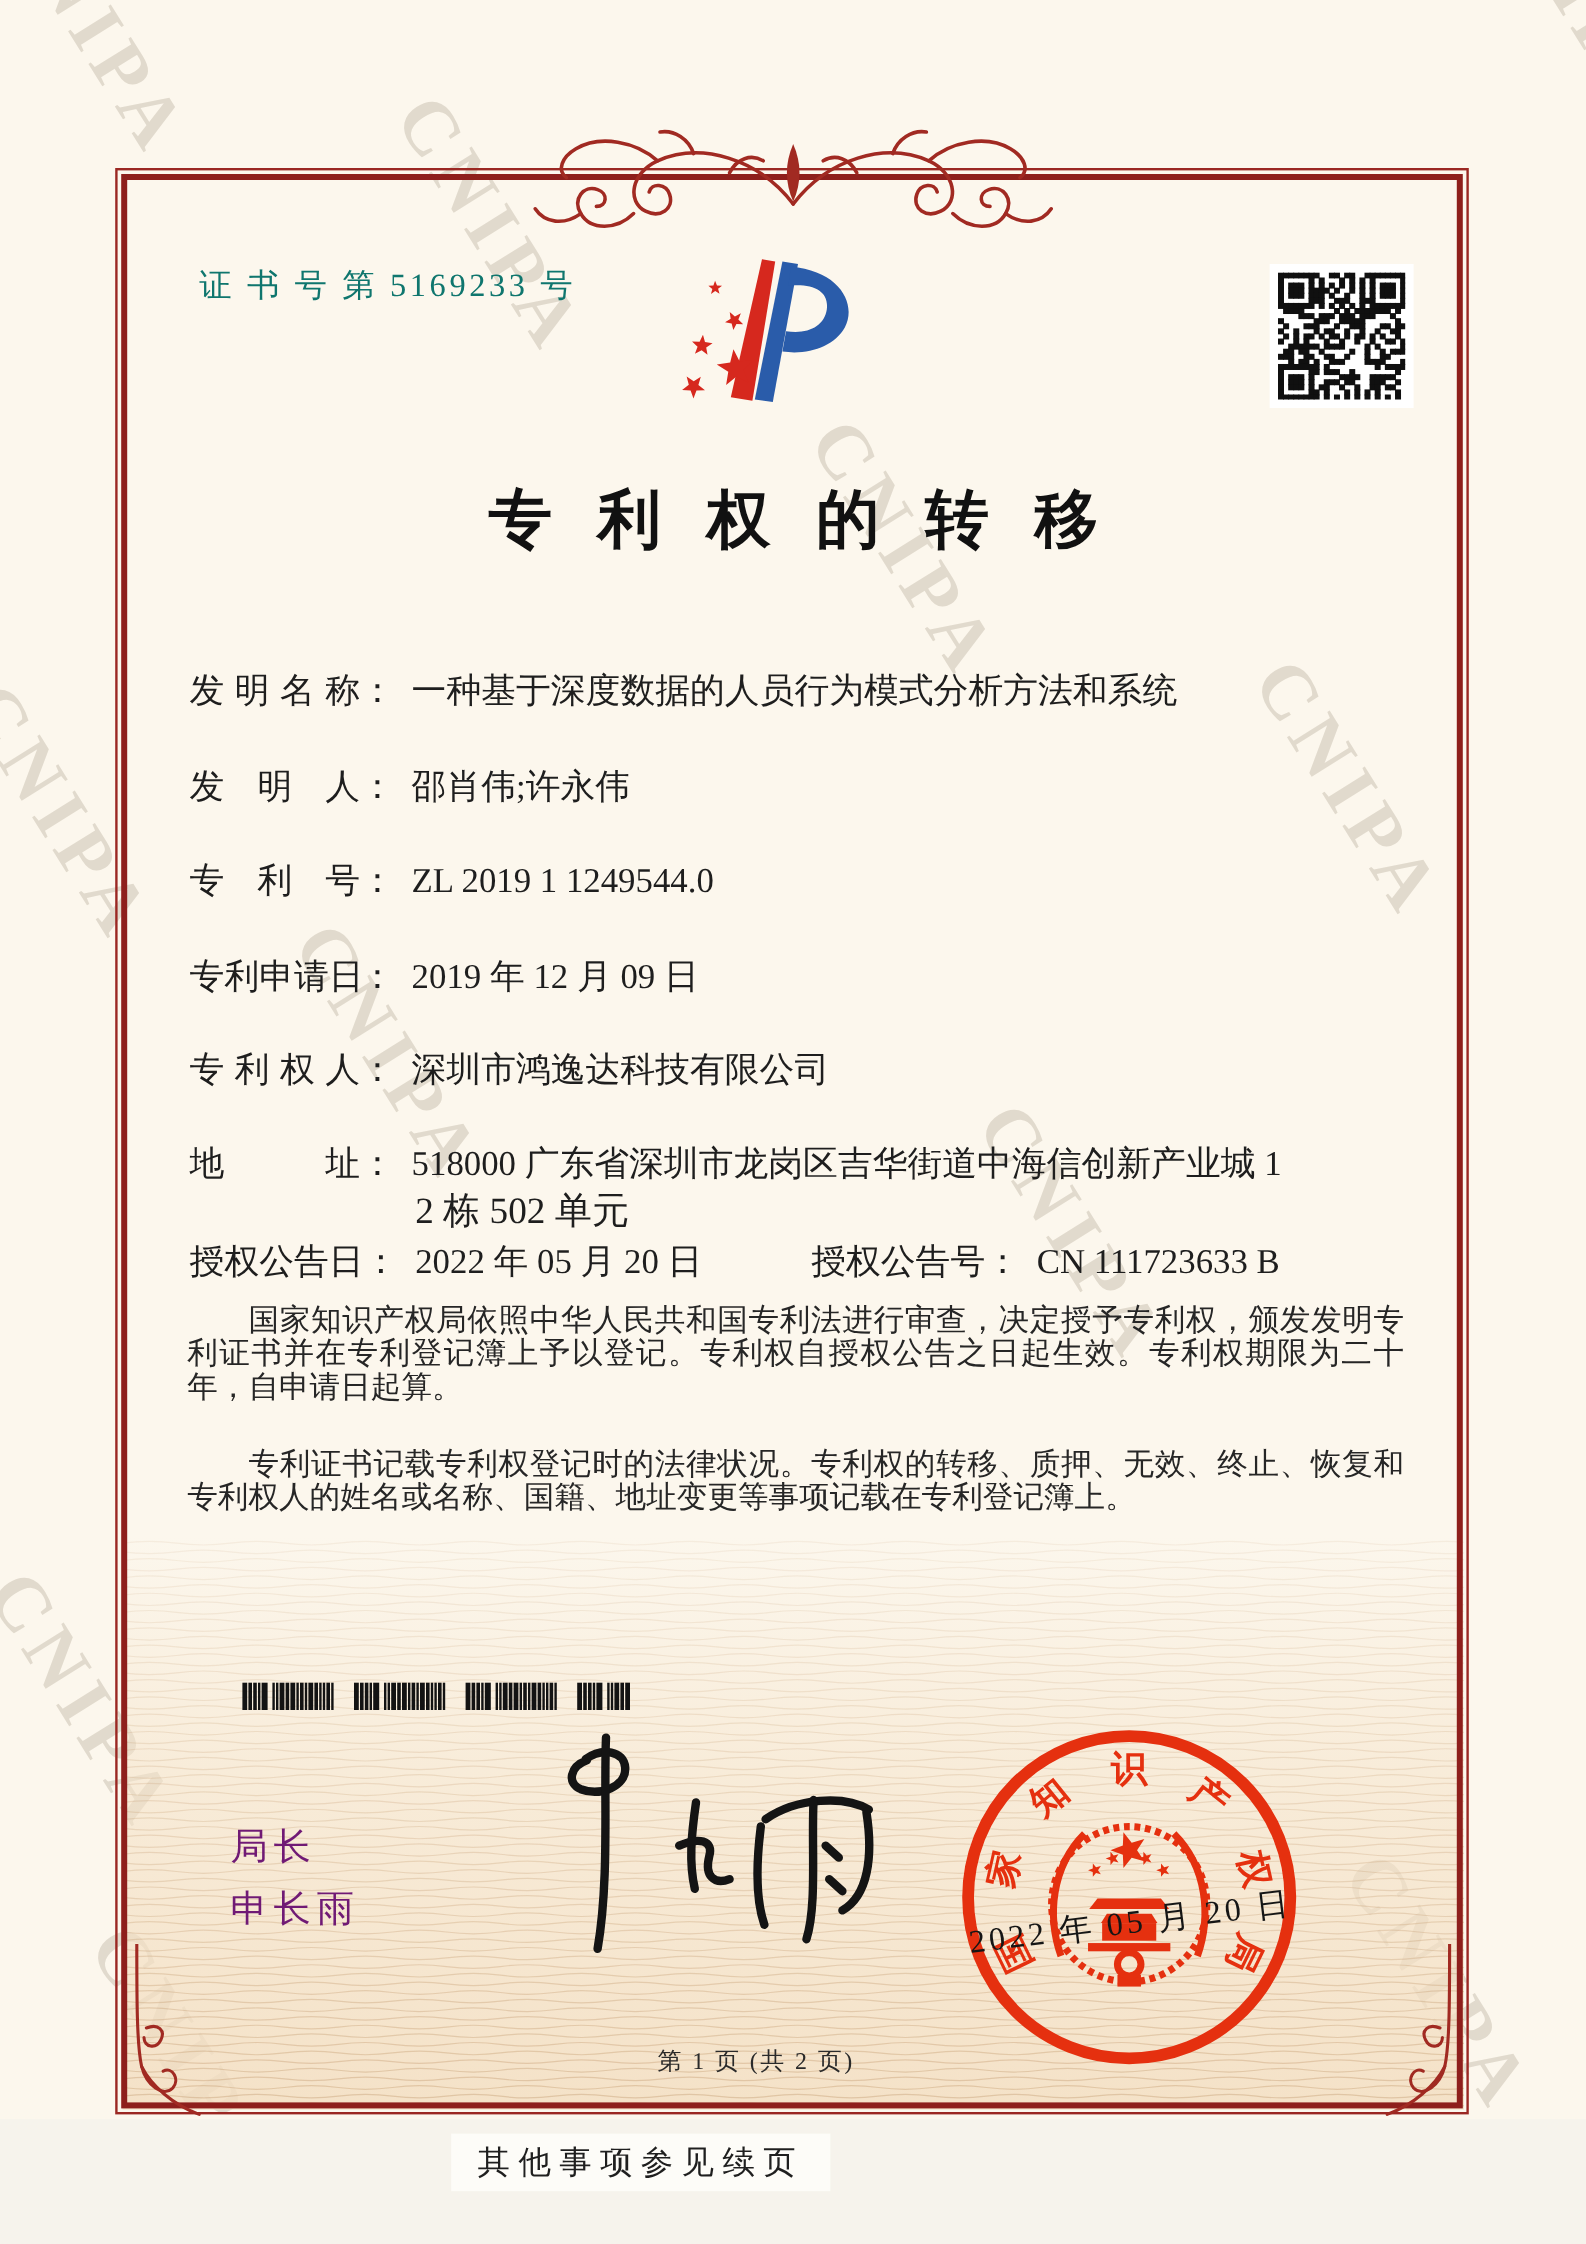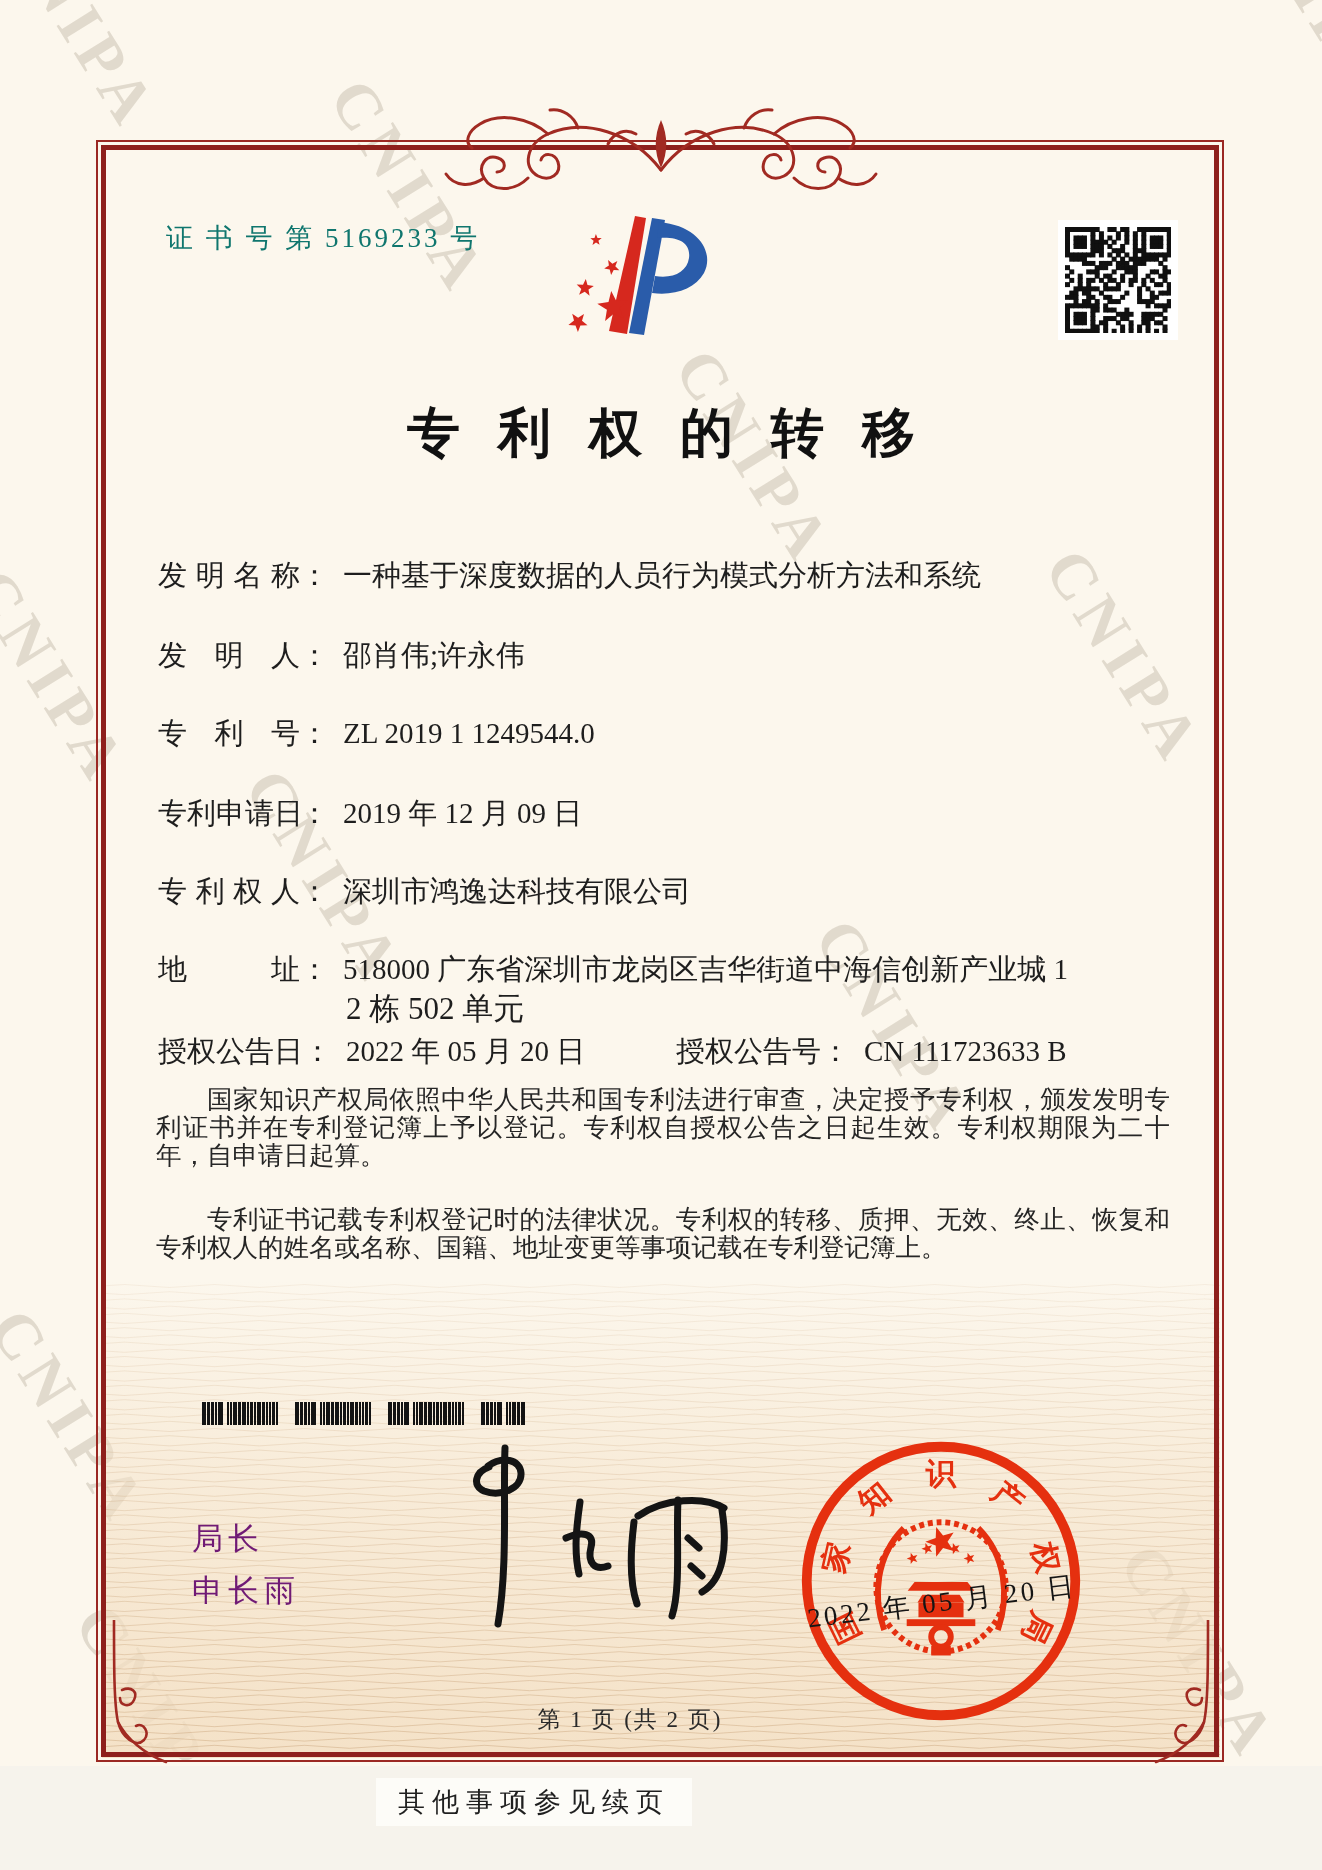--- a/index.html
+++ b/index.html
@@ -87,21 +87,21 @@
   #signature{left:372px;top:1436px;z-index:4;}
   
   #seal{left:794px;top:1434px;z-index:4;}
   #seal-date{
     left:772px;top:1584px;width:340px;z-index:5;text-align:center;
     font-size:27px;letter-spacing:3px;color:#151515;
     transform:rotate(-7deg);white-space:nowrap;
   }
   #page-info{
     left:100px;top:1704px;width:1060px;z-index:4;text-align:center;
-    font-size:23px;color:#2a2a2a;letter-spacing:2px;
+    font-size:20px;color:#2a2a2a;letter-spacing:2px;
   }
   #footer-note{
     left:0;top:1778px;width:1068px;z-index:4;text-align:center;
   }
   #footer-note span{
     display:inline-block;background:#fdfcf8;padding:6px 22px;
     font-size:27px;letter-spacing:7px;color:#1f1f1f;
   }
   .orn{z-index:3;}
 </style>

